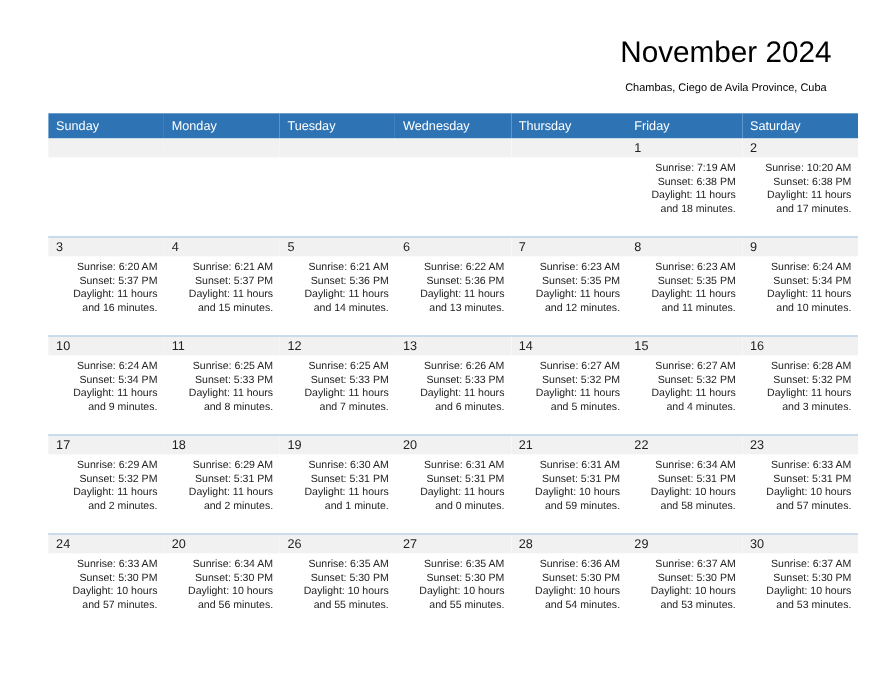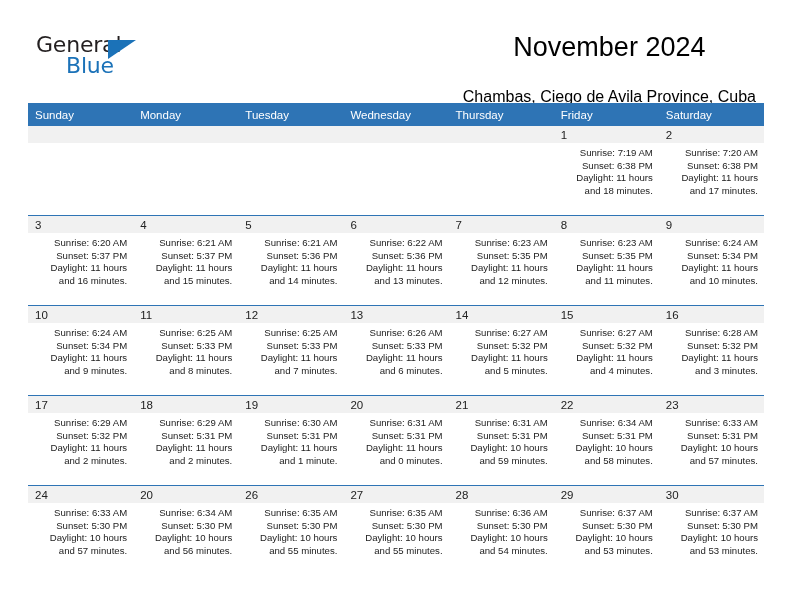--- a/index.html
+++ b/index.html
@@ -84,39 +84,40 @@
 
   .month-title {
     font-size: 27px;
     font-weight: 400;
     color: #000000;
     line-height: 34px;
     letter-spacing: 0px;
   }
 
   .location-title {
-    margin-top: 24px;
-    font-size: 16px;
+    margin-top: 8px;
+    font-size: 10px;
     font-weight: 400;
     color: #000000;
     line-height: 18px;
   }
 
   
   .calendar {
     position: absolute;
     left: 28px;
     top: 103px;
     width: 736px;
   }
 
   table.cal {
     width: 736px;
     border-collapse: collapse;
     table-layout: fixed;
+    margin-left: 16px;
   }
 
   table.cal th {
     background: #2e74b5;
     color: #ffffff;
     font-size: 11.5px;
     font-weight: 400;
     text-align: left;
     padding: 5px 0 5px 7px;
     height: 23px;
@@ -170,25 +171,20 @@
     background: #f1f1f1;
   }
 </style>
 </head>
 <body>
 
 <div class="page">
 
   <div class="header">
 
-    <div class="logo">
-      <span class="logo-general">General</span>
-      <span class="logo-triangle"></span>
-      <span class="logo-blue">Blue</span>
-    </div>
 
     <div class="title-block">
       <div class="month-title">November 2024</div>
       <div class="location-title">Chambas, Ciego de Avila Province, Cuba</div>
     </div>
 
   </div>
 
   <div class="calendar">
     <table class="cal">
@@ -238,21 +234,21 @@
                   <div class="cell-line">Sunset: 6:38 PM</div>
                   <div class="cell-line">Daylight: 11 hours</div>
                   <div class="cell-line">and 18 minutes.</div>
                 </div>
               </div>
             </td>
             <td>
               <div class="cell">
                 <div class="daynum-band">2</div>
                 <div class="cell-body">
-                  <div class="cell-line">Sunrise: 7:20 AM</div>
+                  <div class="cell-line">Sunrise: 10:20 AM</div>
                   <div class="cell-line">Sunset: 6:38 PM</div>
                   <div class="cell-line">Daylight: 11 hours</div>
                   <div class="cell-line">and 17 minutes.</div>
                 </div>
               </div>
             </td>
           </tr>
           <tr class="week-row">
             <td>
               <div class="cell">

